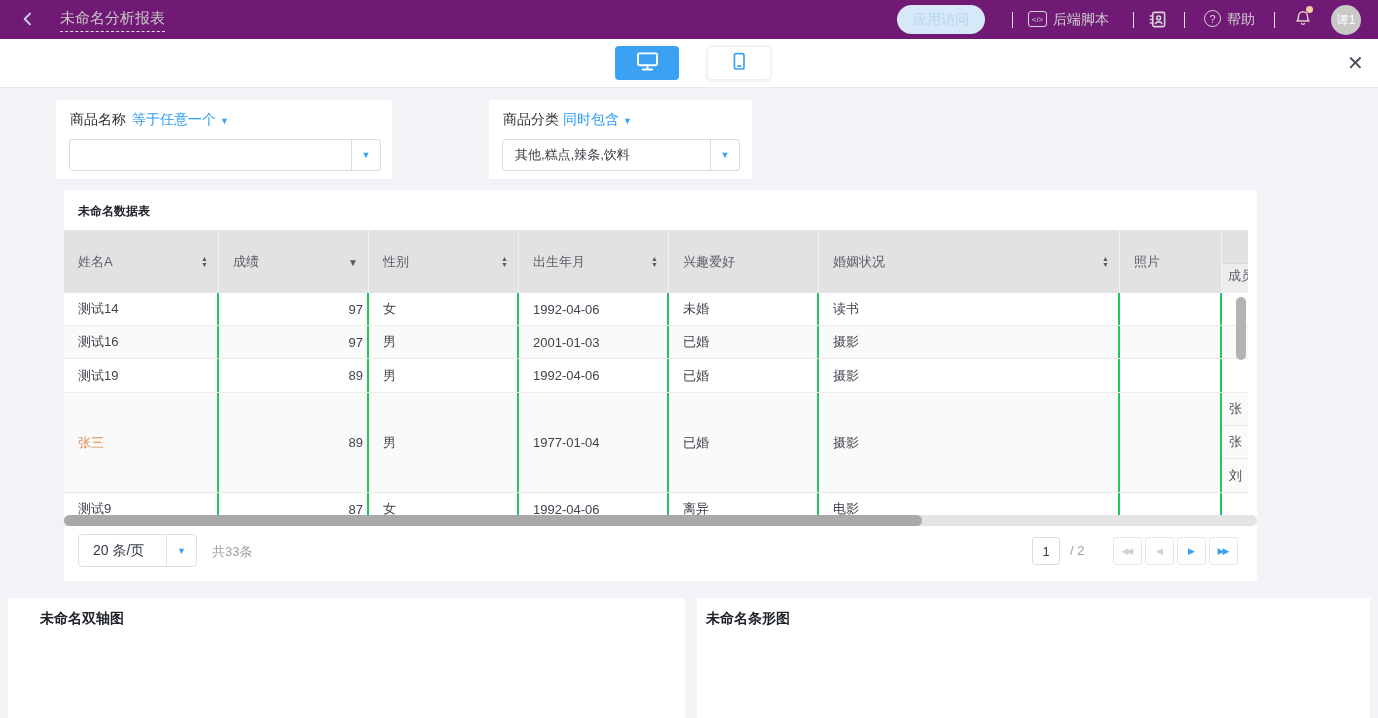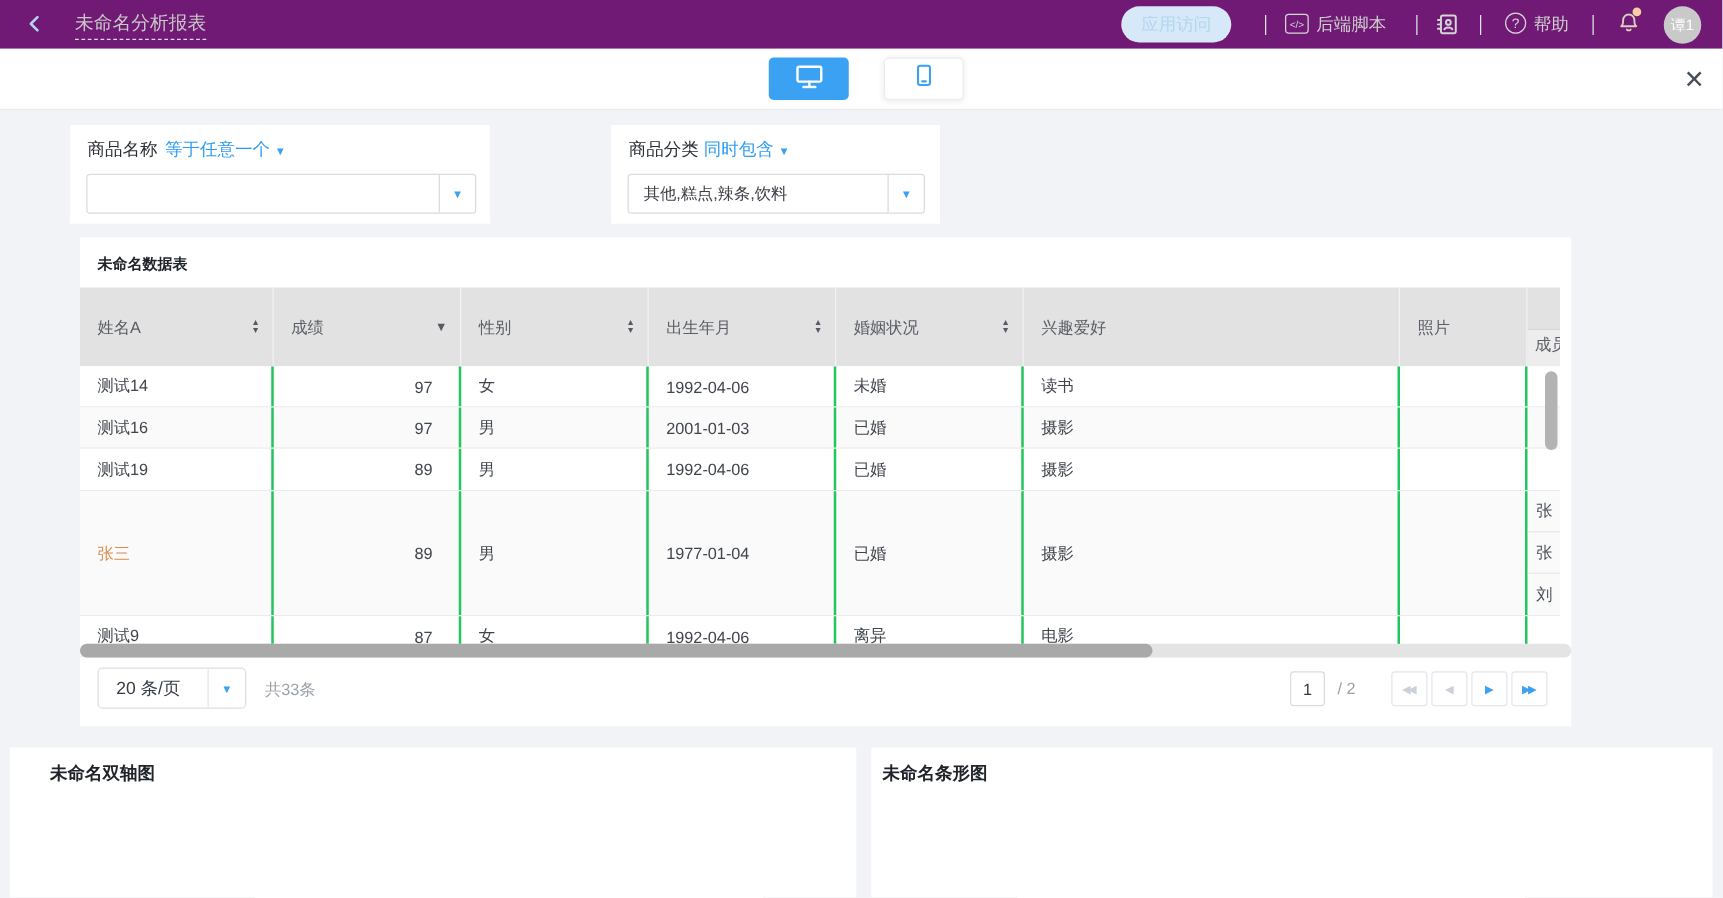--- a/index.html
+++ b/index.html
@@ -59,21 +59,21 @@
   .h-member { padding:0; border-right:none; }
   .h-member .sub { position:absolute; left:0; right:0; top:33px; bottom:0; background:#ededed;
                    border-top:1px solid #d8d8d8; font-size:13px; color:#5a5e66;
                    display:flex; align-items:flex-end; padding:0 0 8px 6px; white-space:nowrap; overflow:hidden; }
   .t-body { position:absolute; left:0; top:103px; width:1184px; height:233px; overflow:hidden; }
   .t-row { border-bottom:1px solid #ebebeb; background:#ffffff; }
   .t-row.alt { background:#fafafa; }
   .t-row.h33 { height:33px; } .t-row.h34 { height:34px; } .t-row.h100 { height:100px; }
   .b-cell { border-right:2px solid #22c55e; font-size:13px; color:#40454d; display:flex; align-items:center;
             padding-left:14px; overflow:hidden; white-space:nowrap; }
-  .b-cell.num { justify-content:flex-end; padding-left:0; padding-right:21px; }
+  .b-cell.num { justify-content:flex-end; padding-left:0; padding-right:4px; }
   .b-cell.memb { padding:0; border-right:none; display:block; }
   .o-link { color:#dd8b4b; cursor:pointer; }
   .m-sub { height:33px; border-bottom:1px solid #e8e8e8; display:flex; align-items:center; padding-left:7px;
            font-size:13px; color:#4a4f57; overflow:hidden; white-space:nowrap; }
   .m-sub:last-child { height:34px; border-bottom:none; }
   .hscroll-track { left:0; top:325px; width:1193px; height:11px; border-radius:6px; background:#e4e4e4; }
   .hscroll-thumb { left:0; top:325px; width:858px; height:11px; border-radius:6px; background:#a9a9a9; cursor:grab; }
   .vscroll-thumb { left:1172px; top:107px; width:10px; height:63px; border-radius:5px; background:#b3b3b3; cursor:grab; }
 
   
@@ -206,29 +206,29 @@
         </span>
     </div>
     <div class="h-cell">
       <span>出生年月</span>
       <span class="sort">
           <i>▲</i>
           <i>▼</i>
         </span>
     </div>
     <div class="h-cell">
+        <span>兴趣爱好</span>
+      </div>
+    <div class="h-cell">
       <span>婚姻状况</span>
       <span class="sort">
           <i>▲</i>
           <i>▼</i>
         </span>
     </div>
-    <div class="h-cell">
-        <span>兴趣爱好</span>
-      </div>
     <div class="h-cell">
         <span>照片</span>
       </div>
     <div class="h-cell h-member">
       <span class="sub">成员</span>
     </div>
   </div>
 
   <div class="t-body">
     <div class="t-row h33 grid8">

